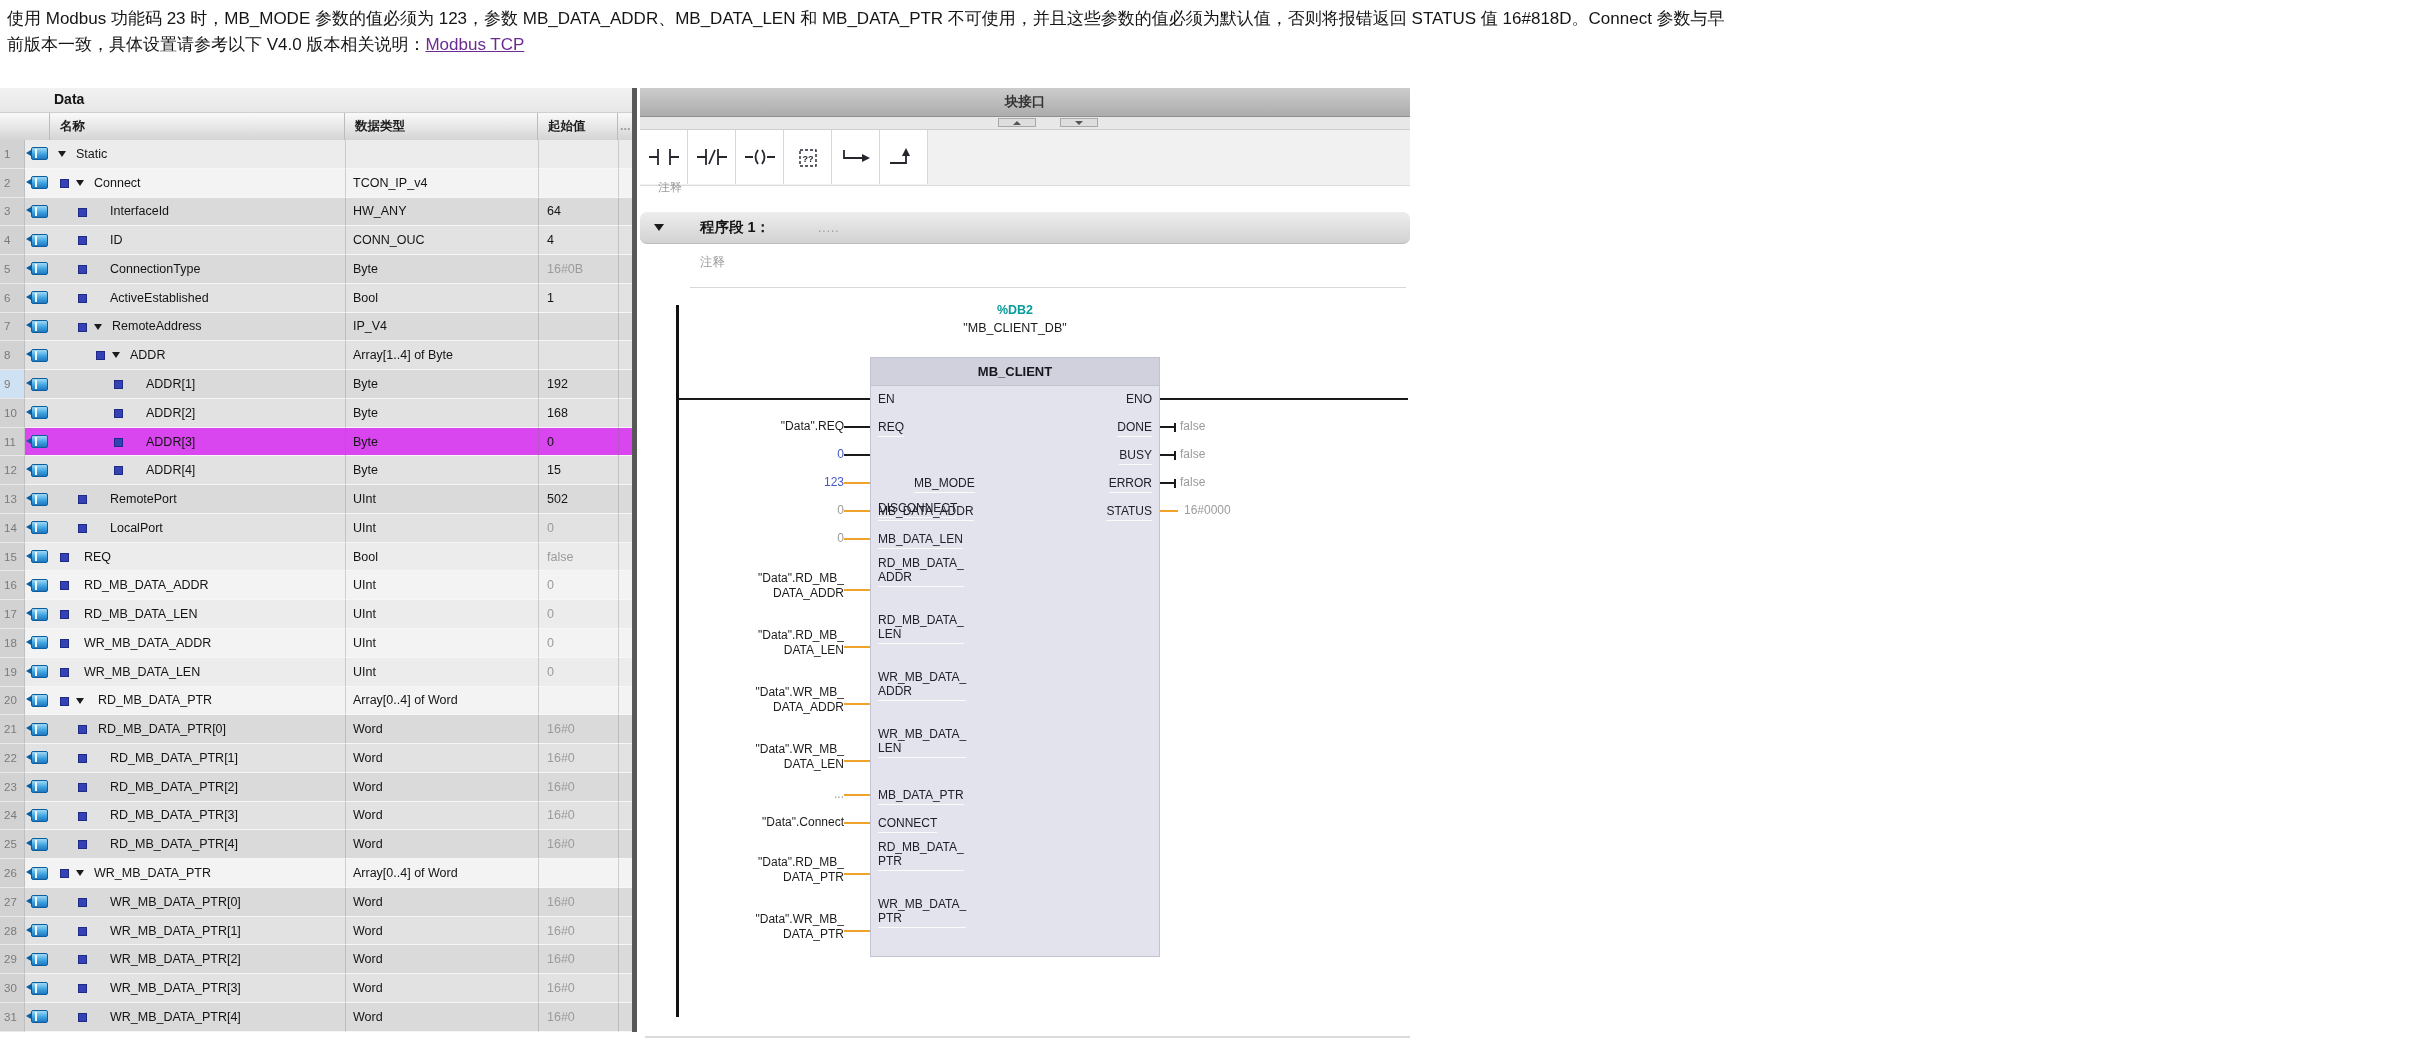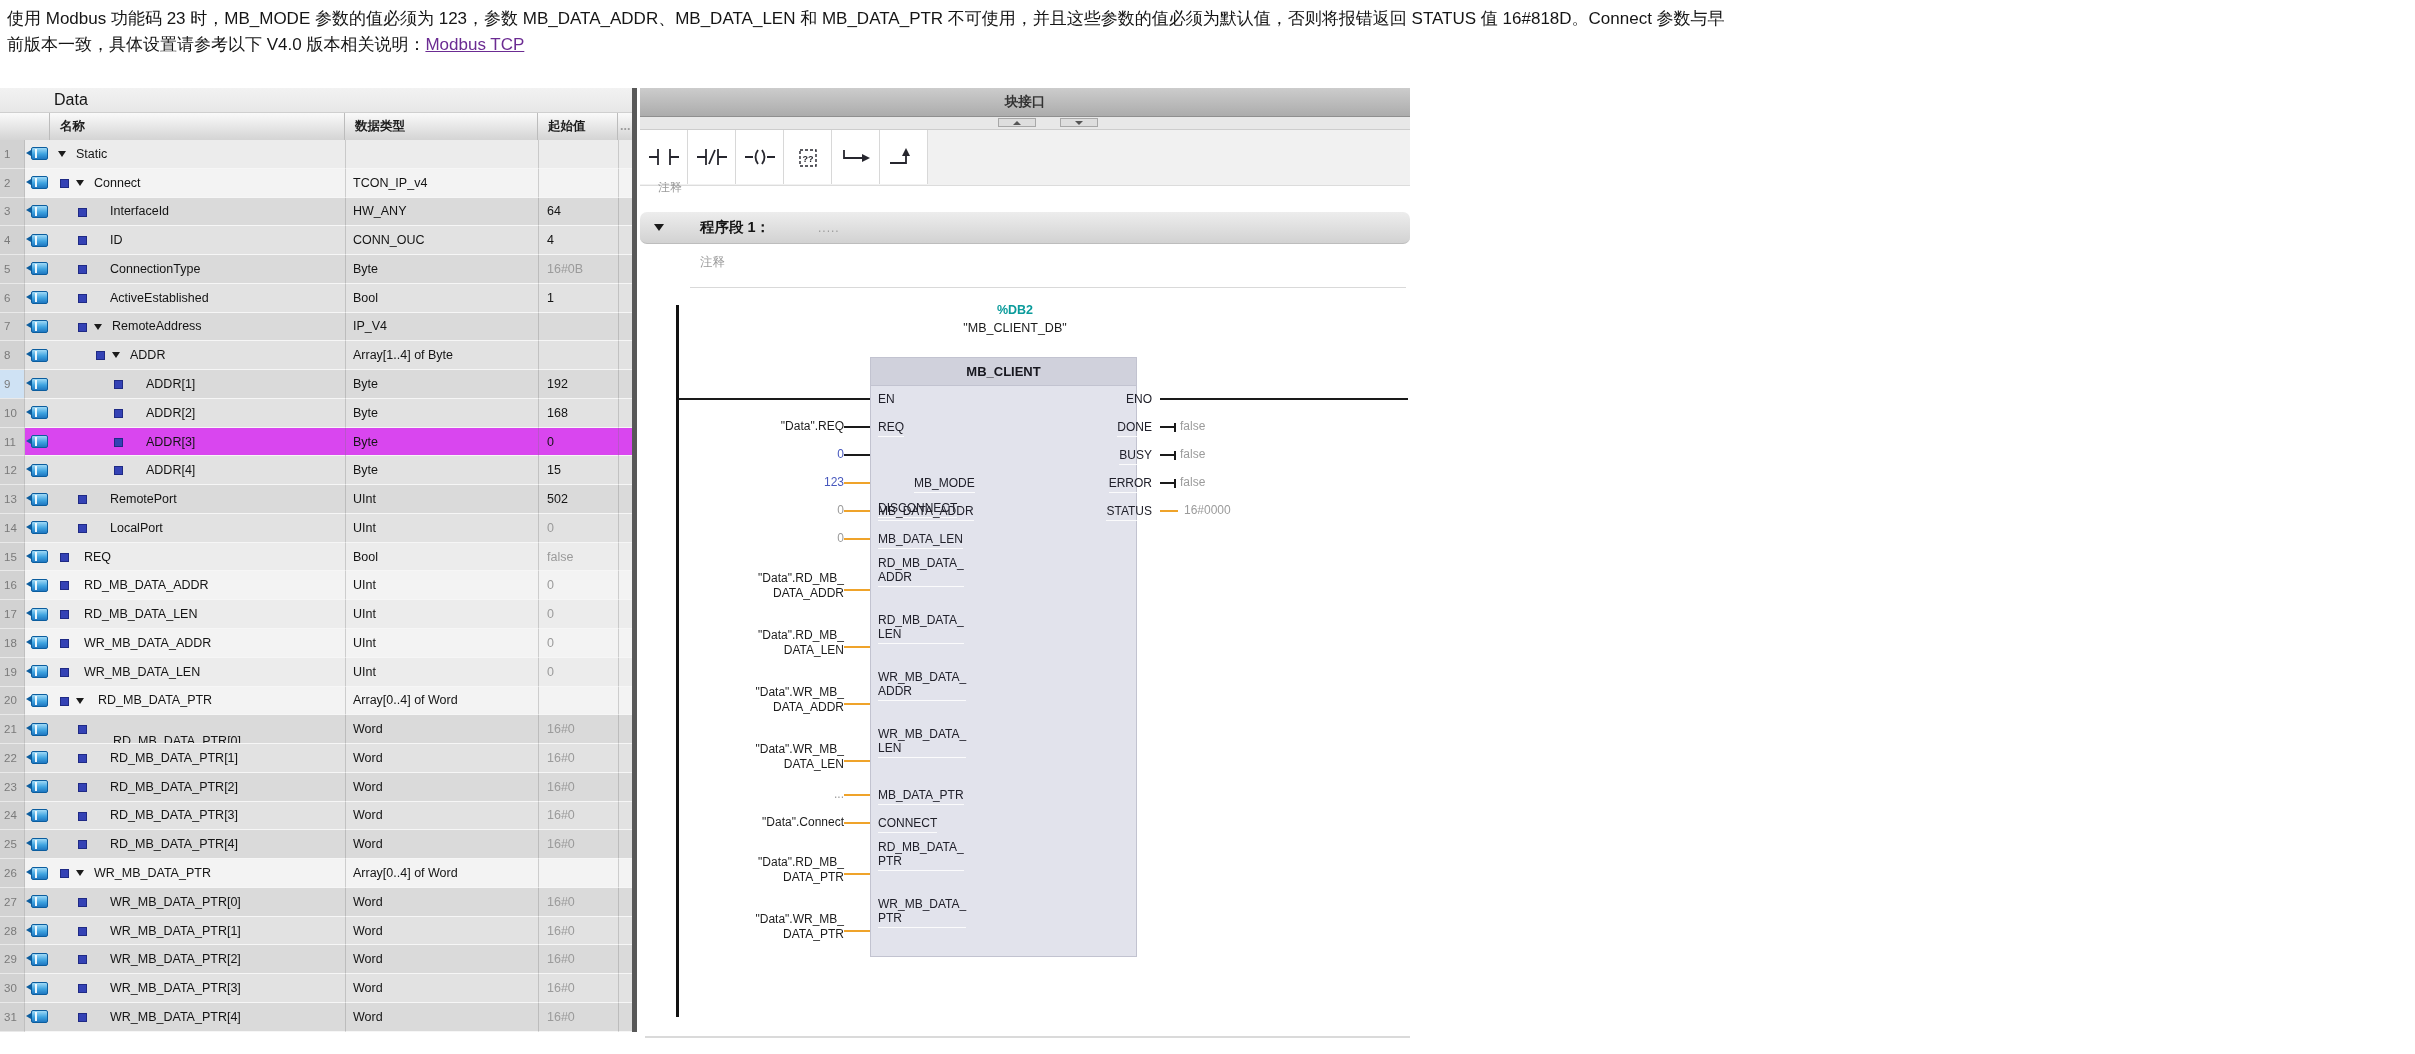--- a/index.html
+++ b/index.html
@@ -6,21 +6,21 @@
     font-family:"Liberation Sans","DejaVu Sans",sans-serif;-webkit-font-smoothing:antialiased;}
 
   
   #topnote{position:absolute;left:7px;top:6px;width:2400px;font-size:17px;line-height:26px;color:#151515;}
   #topnote a{color:#6b2b92;text-decoration:underline;}
 
   
   #tblpanel{position:absolute;left:0;top:88px;width:632px;height:966px;background:#ffffff;}
   #tbl-title{position:absolute;left:0;top:0;width:632px;height:24px;background:linear-gradient(#f2f2f2,#e7e7e7);
     border-bottom:1px solid #cfcfcf;}
-  #tbl-title .t{position:absolute;left:54px;top:3px;font-size:16px;font-weight:normal;color:#141414;}
+  #tbl-title .t{position:absolute;left:54px;top:3px;font-size:14px;font-weight:bold;color:#141414;}
   #tbl-head{position:absolute;left:0;top:25px;width:632px;height:27px;background:linear-gradient(#fafafa,#d4d4d4);
     border-bottom:1px solid #bdbdbd;font-size:12.5px;font-weight:bold;color:#1c1c1c;}
   .hcell{position:absolute;top:0;height:27px;line-height:27px;border-right:1px solid #bcbcbc;box-sizing:border-box;padding-left:10px;}
   #tbl-rows{position:absolute;left:0;top:52px;width:632px;}
   .trow{position:relative;width:632px;height:28.77px;box-sizing:border-box;}
   .cell{position:absolute;top:0;height:100%;box-sizing:border-box;font-size:12.5px;color:#141414;
     display:flex;align-items:center;overflow:hidden;white-space:nowrap;}
   .c-num{left:0;width:25px;background:#d2d2d2;border-right:1px solid #bfbfbf;border-bottom:1px solid #e9e9e9;
     color:#7a7a7a;font-size:11.5px;padding-left:4px;}
   .c-num.cursor{background:#cfe2f4;}
@@ -65,21 +65,21 @@
     border-right:5px solid transparent;border-top:7px solid #1b1b1b;}
   #net-head .lbl{position:absolute;left:60px;top:6px;font-size:14.5px;font-weight:bold;color:#141414;}
   #net-head .dots{position:absolute;left:178px;top:9px;font-size:12px;color:#9b9b9b;letter-spacing:1px;}
   #net-comment{position:absolute;left:60px;top:166px;font-size:12.5px;color:#9b9b9b;}
   #net-line{position:absolute;left:50px;top:199px;width:716px;height:1px;background:#d9d9d9;}
 
   
   #rail{position:absolute;left:36px;top:217px;width:3px;height:712px;background:#111;}
   #dbtag{position:absolute;left:230px;top:215px;width:290px;text-align:center;font-size:12.5px;font-weight:bold;color:#0a9b9b;}
   #dbname{position:absolute;left:230px;top:233px;width:290px;text-align:center;font-size:12.5px;color:#1a1a1a;}
-  #fblock{position:absolute;left:230px;top:269px;width:267px;height:600px;background:#e2e3ec;border:1px solid #c2c3d0;box-sizing:border-box;}
+  #fblock{position:absolute;left:230px;top:269px;width:290px;height:600px;background:#e2e3ec;border:1px solid #c2c3d0;box-sizing:border-box;}
   #fbhead{position:absolute;left:0;top:0;width:100%;height:28px;background:#d0d1dc;border-bottom:1px solid #c2c3d0;
     text-align:center;line-height:28px;font-size:13px;font-weight:bold;color:#16161e;box-sizing:border-box;}
   .pinL,.pinR{position:absolute;font-size:12px;color:#20202a;line-height:14px;}
   .pinL{left:8px;text-align:left;}
   .pinR{right:8px;text-align:right;}
   .pin-ul{border-bottom:1px solid rgba(255,255,255,.85);padding-bottom:2px;}
   .wire{position:absolute;height:2px;}
   .wire.black{background:#1a1a1a;}
   .wire.orange{background:#efa32a;}
   .tick{position:absolute;width:2px;height:9px;background:#1a1a1a;}
@@ -372,21 +372,21 @@
         <div class="cell c-start"></div>
         <div class="cell c-more"></div>
       </div>
       <div class="trow" style="background: rgb(218, 218, 218);">
         <div class="cell c-num">21</div>
         <div class="cell c-icon">
           <div class="tag"></div>
         </div>
         <div class="cell c-name">
           <div class="sq" style="left: 28px;"></div>
-          <div class="nm" style="left: 63px; margin-top: 12px;">RD_MB_DATA_PTR[0]</div>
+          <div class="nm" style="left: 48px;">RD_MB_DATA_PTR[0]</div>
         </div>
         <div class="cell c-type">Word</div>
         <div class="cell c-start graytxt">16#0</div>
         <div class="cell c-more"></div>
       </div>
       <div class="trow" style="background: rgb(226, 226, 226);">
         <div class="cell c-num">22</div>
         <div class="cell c-icon">
           <div class="tag"></div>
         </div>

